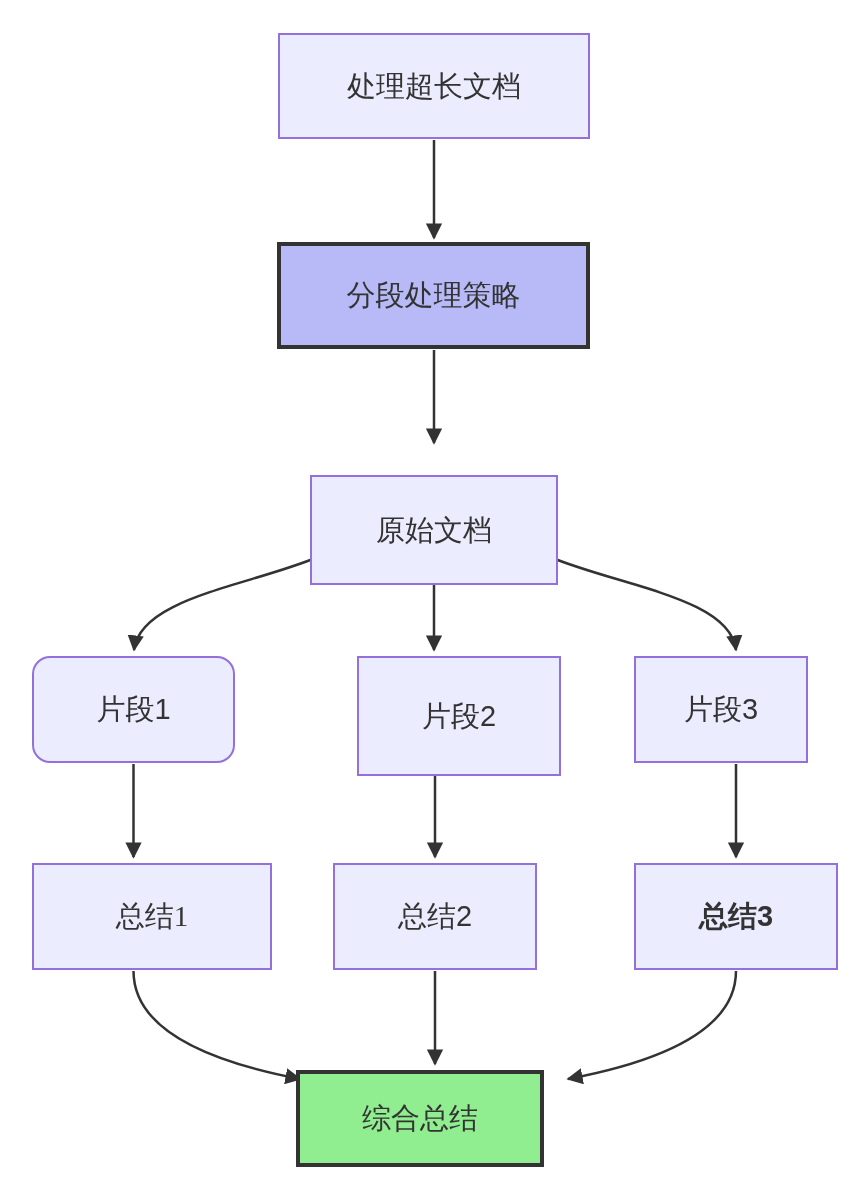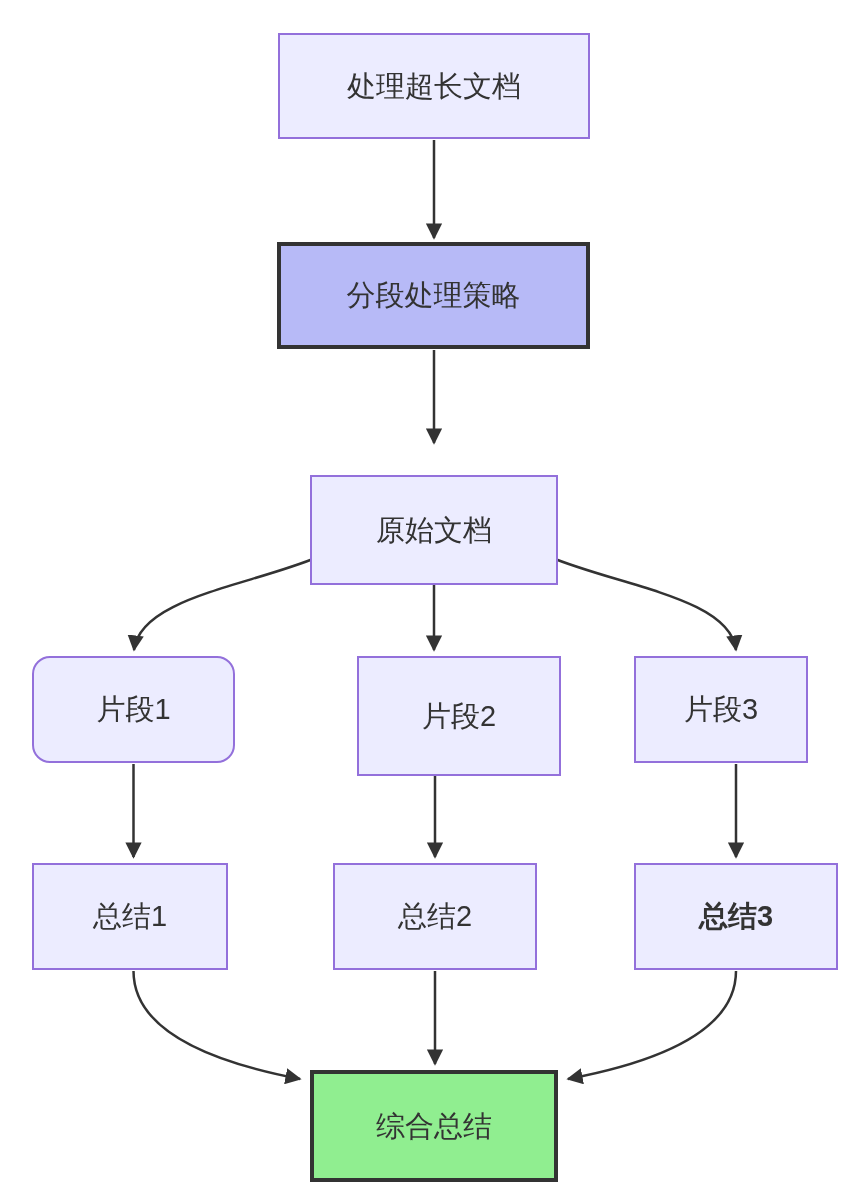--- a/index.html
+++ b/index.html
@@ -83,21 +83,21 @@
   <div class="node highlight" style="left:277px; top:242px;  width:313px; height:107px;">分段处理策略</div>
 
   <div class="node default" style="left:310px; top:447px;  width:248px; height:110px;margin-top:28px;">原始文档</div>
 
   <div class="node default" style="left:32px;  top:656px;  width:203px; height:107px;border-radius:18px;">片段1</div>
 
   <div class="node default" style="left:328px; top:656px;  width:204px; height:120px;margin-left:29px;">片段2</div>
 
   <div class="node default" style="left:634px; top:656px;  width:174px; height:107px;">片段3</div>
 
-  <div class="node default" style="left:32px;  top:863px;  width:196px; height:107px;">总结1</div>
+  <div class="node default" style="left:32px;  top:863px;  width:240px; height:107px;font-family:Liberation Serif, serif;">总结1</div>
 
   <div class="node default" style="left:333px; top:863px;  width:204px; height:107px;">总结2</div>
 
   <div class="node default" style="left:634px; top:863px;  width:204px; height:107px;font-weight:bold;">总结3</div>
 
-  <div class="node result" style="left:310px; top:1070px; width:248px; height:112px;">综合总结</div>
+  <div class="node result" style="left:296px; top:1070px; width:248px; height:97px;">综合总结</div>
 
 </div>
 
 </body></html>

